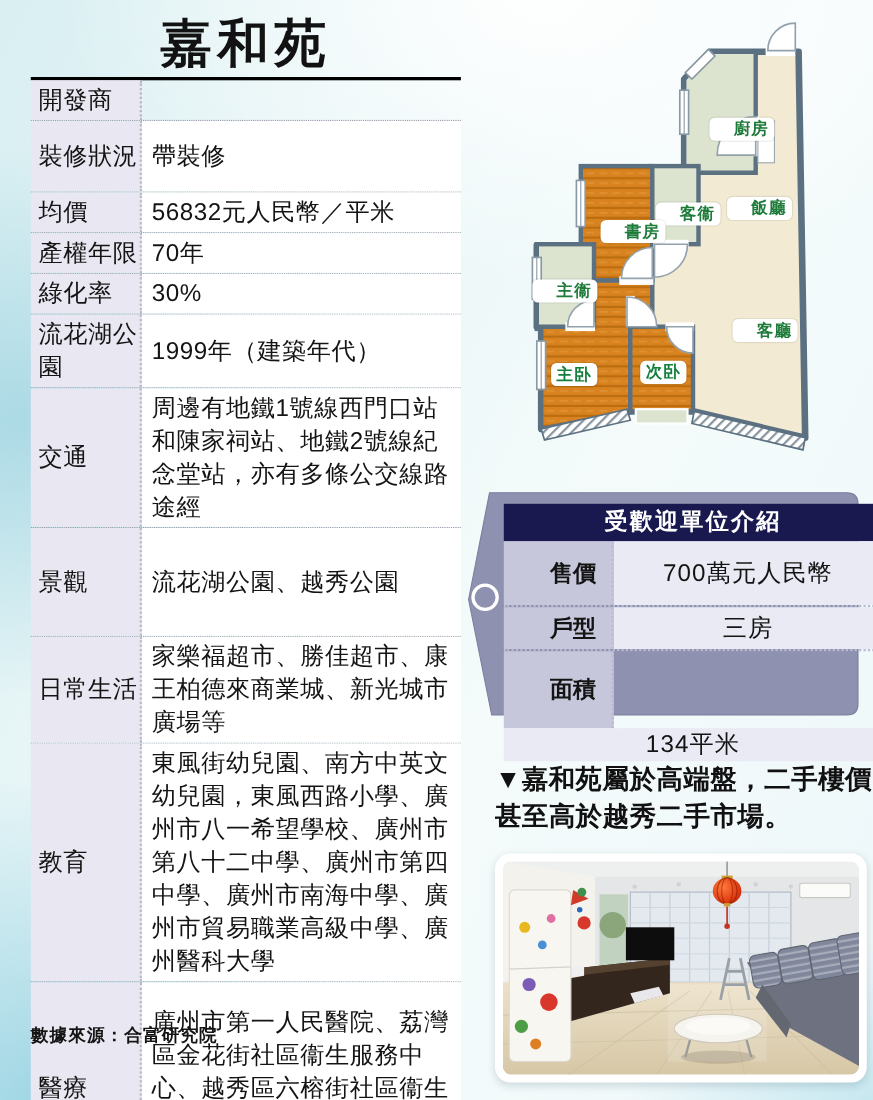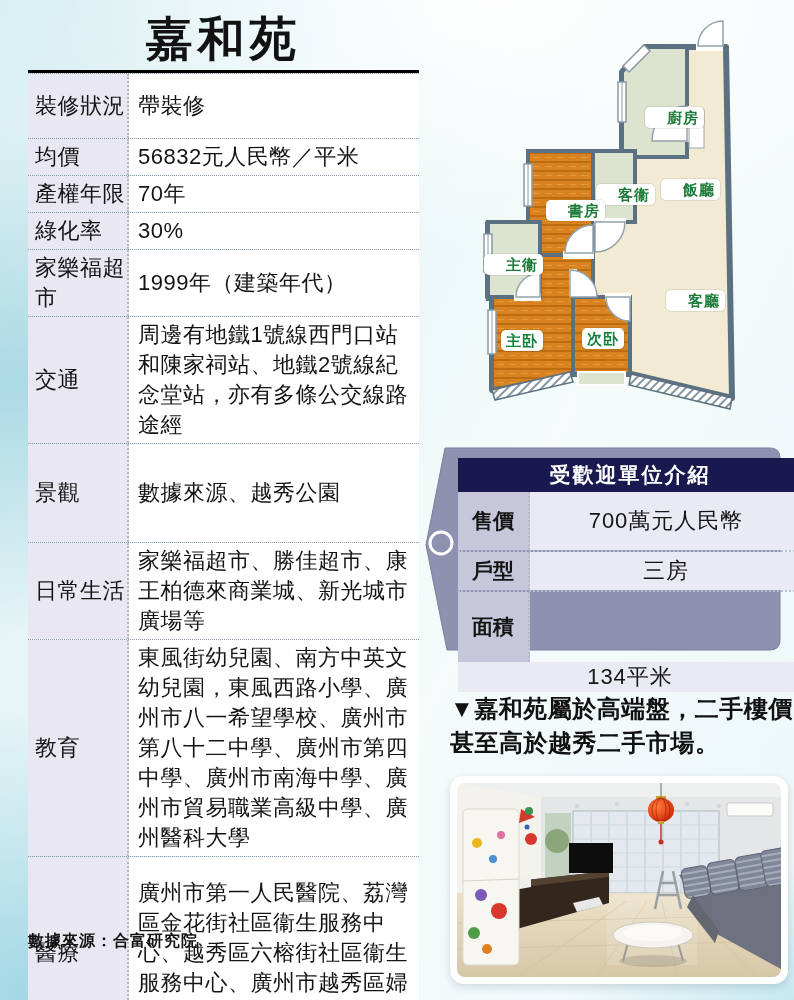--- a/index.html
+++ b/index.html
@@ -44,21 +44,21 @@
     box-shadow:0 0 0 1px rgba(0,0,0,.07);}
   .pill.green{color:#1e7b3a;padding-left:22px;}
   .pill.red{color:#15803d;}
   
   .tagsvg{position:absolute;left:420px;top:440px;width:374px;height:220px;}
   .unitbox{position:absolute;left:458px;top:458px;width:344px;}
   .uhead{height:34px;background:#191950;color:#fff;text-align:center;line-height:34px;
     font-size:21px;font-weight:700;letter-spacing:2px;}
   .urow{display:flex;border-top:2px dotted #b8bacd;}
   .urow .ul{width:70px;flex:0 0 70px;background:#c6c7da;display:flex;align-items:center;
-    justify-content:center;font-size:21px;font-weight:600;border-right:2px dotted #b8bacd;}
+    justify-content:center;font-size:21px;font-weight:600;border-right:2px dotted #b8bacd;padding-left:28px;}
   .urow .uv{flex:1;background:#e9eaf4;display:flex;align-items:center;justify-content:center;
     font-size:22px;font-weight:500;letter-spacing:1px;}
   .urow.r1{height:58px;border-top:none;}
   .urow.r2{height:38px;}
   .urow.r3{height:38px;flex-direction:column;}
   
   .caption{position:absolute;left:450px;top:692px;width:346px;font-size:24px;
     font-weight:700;line-height:34px;color:#111;letter-spacing:.5px;}
   .photo{position:absolute;left:450px;top:776px;width:338px;height:208px;background:#fff;
     border-radius:14px;box-shadow:0 3px 8px rgba(40,70,90,.18);padding:7px;box-sizing:border-box;}
@@ -66,48 +66,49 @@
 </style>
 </head>
 <body>
 
 <div id="canvas">
 
   <div class="title">嘉和苑</div>
 
   <div class="ptable">
     <div class="trow">
+        <div class="tl">開發商</div>
       </div>
     <div class="trow">
         <div class="tl">裝修狀況</div>
         <div class="tv">帶裝修</div>
       </div>
     <div class="trow">
         <div class="tl">均價</div>
         <div class="tv">56832元人民幣／平米</div>
       </div>
     <div class="trow">
         <div class="tl">產權年限</div>
         <div class="tv">70年</div>
       </div>
     <div class="trow">
         <div class="tl">綠化率</div>
         <div class="tv">30%</div>
       </div>
     <div class="trow">
-        <div class="tl">家樂福超市</div>
+        <div class="tl">流花湖公園</div>
         <div class="tv">1999年（建築年代）</div>
       </div>
     <div class="trow">
         <div class="tl">交通</div>
         <div class="tv">周邊有地鐵1號線西門口站和陳家祠站、地鐵2號線紀念堂站，亦有多條公交線路途經</div>
       </div>
     <div class="trow">
         <div class="tl">景觀</div>
-        <div class="tv">數據來源、越秀公園</div>
+        <div class="tv">流花湖公園、越秀公園</div>
       </div>
     <div class="trow">
         <div class="tl">日常生活</div>
         <div class="tv">家樂福超市、勝佳超市、康王柏德來商業城、新光城市廣場等</div>
       </div>
     <div class="trow">
         <div class="tl">教育</div>
         <div class="tv">東風街幼兒園、南方中英文幼兒園，東風西路小學、廣州市八一希望學校、廣州市第八十二中學、廣州市第四中學、廣州市南海中學、廣州市貿易職業高級中學、廣州醫科大學</div>
       </div>
     <div class="trow">

